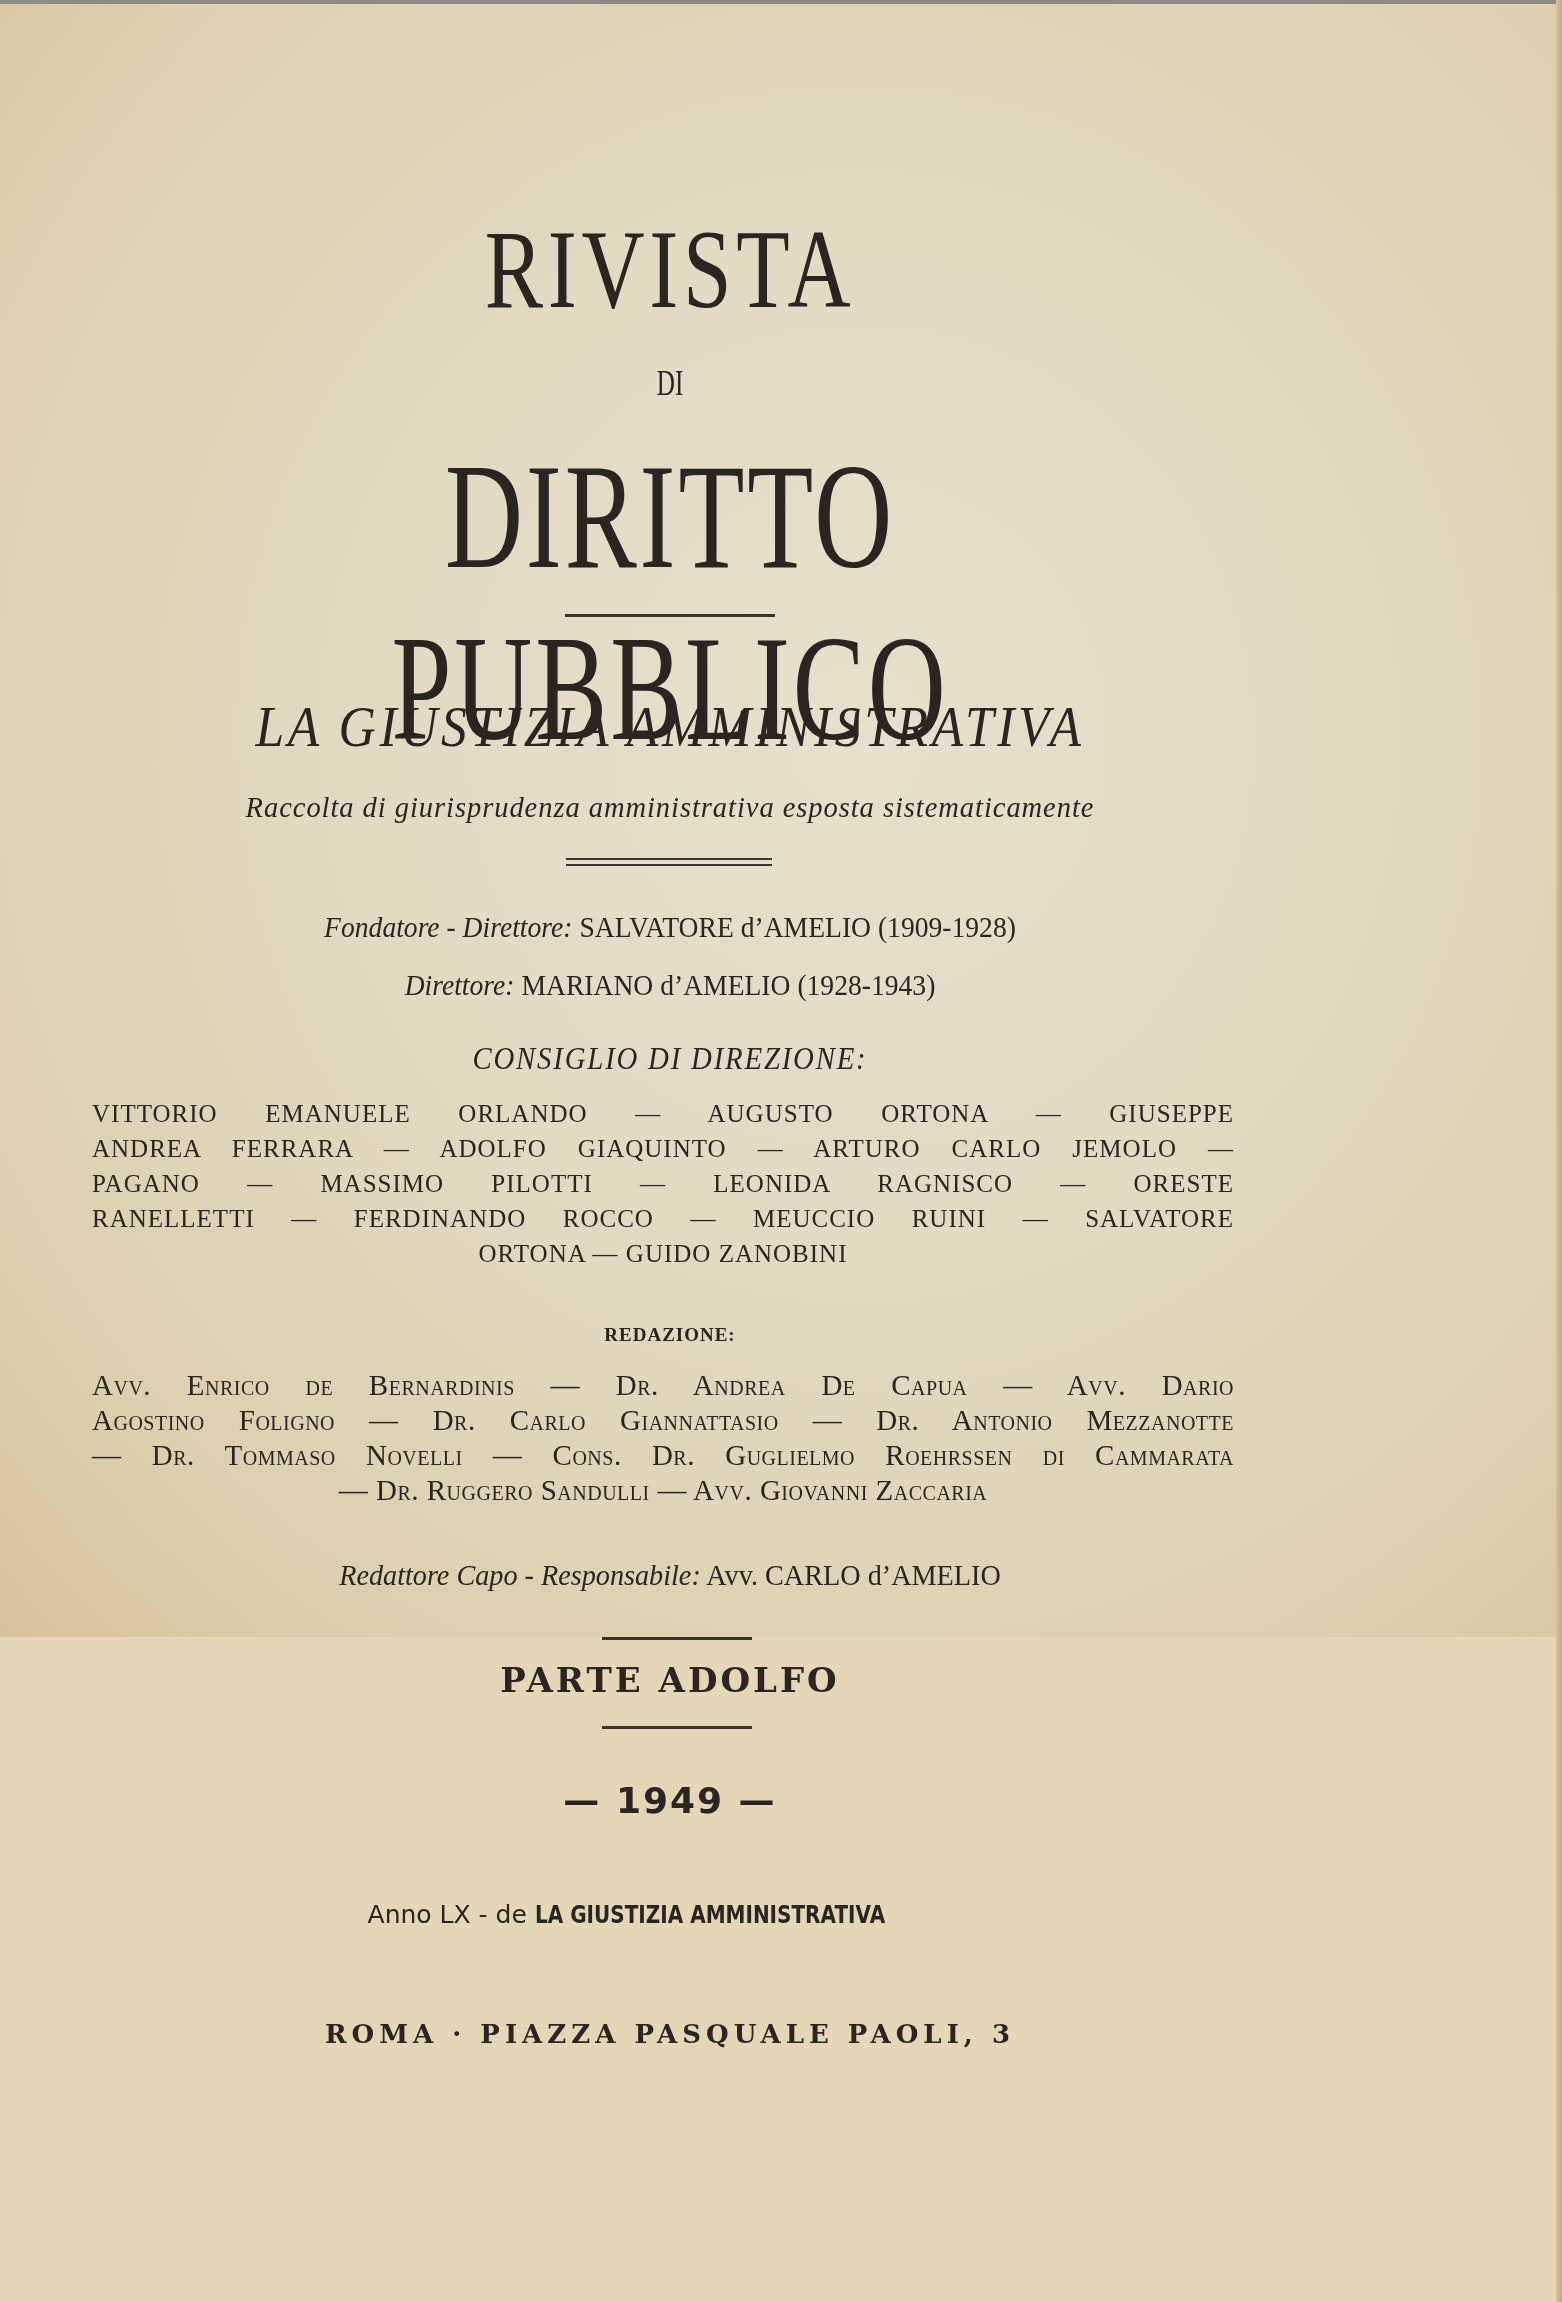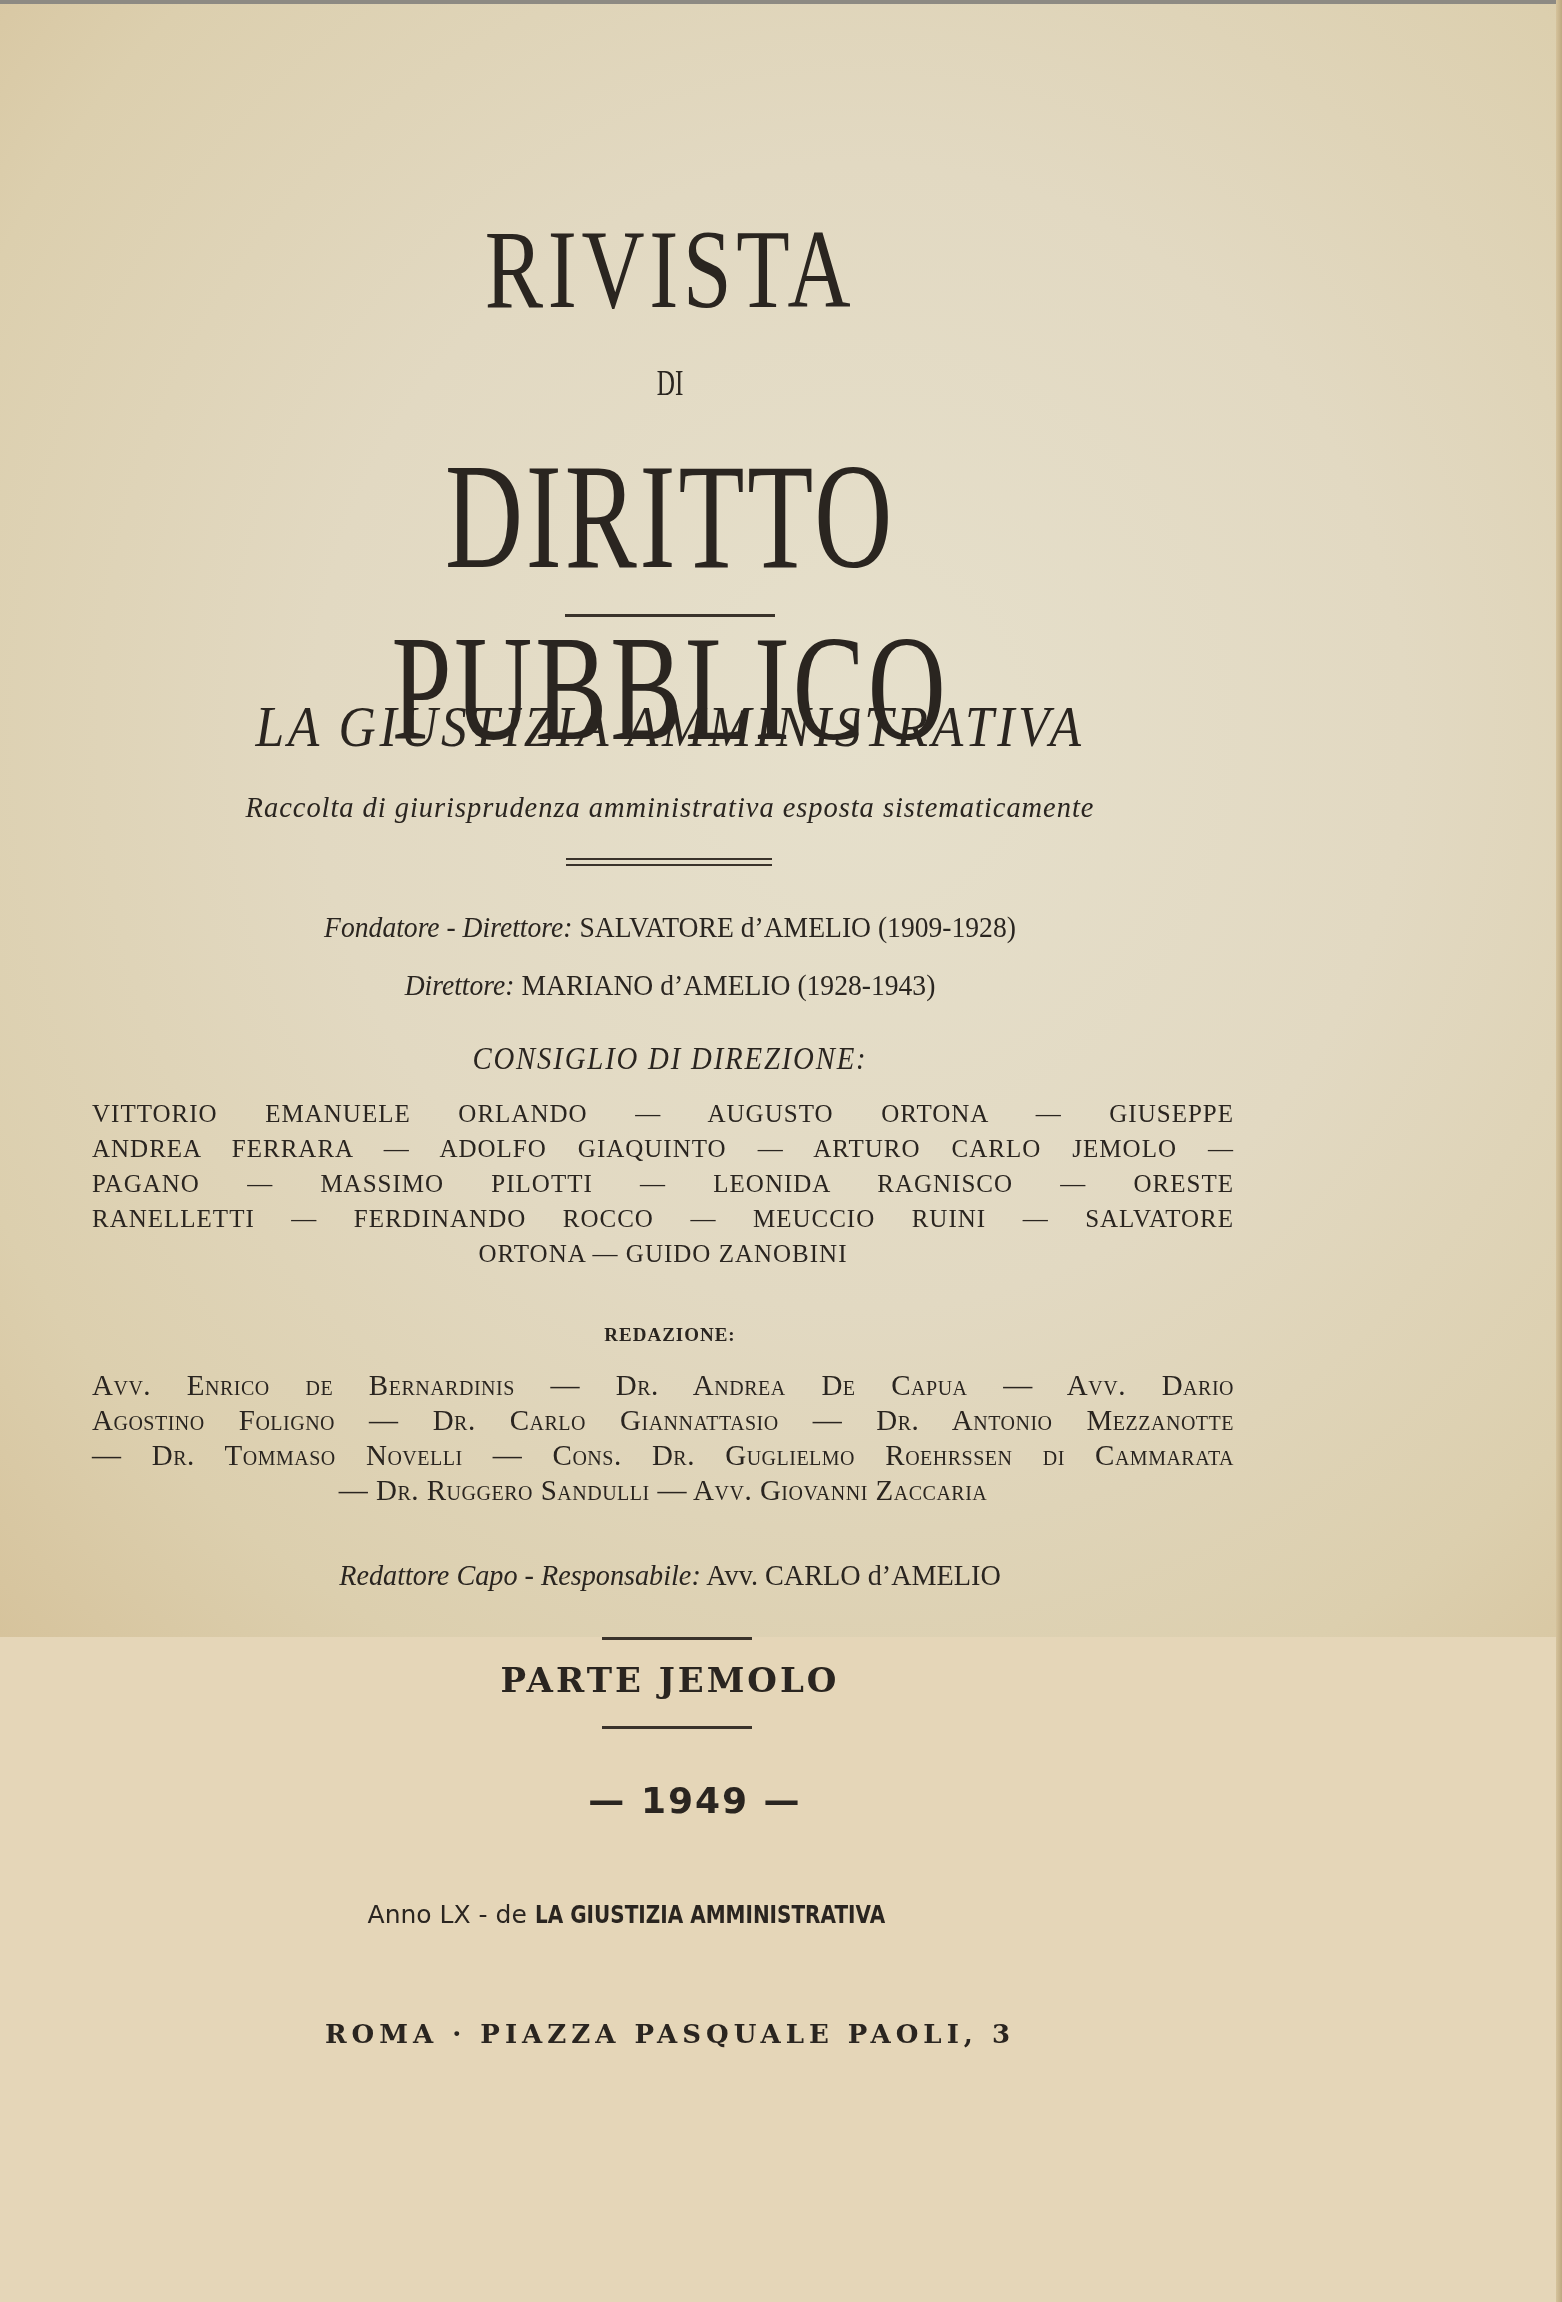--- a/index.html
+++ b/index.html
@@ -53,21 +53,21 @@
   .center-line { display: block; text-align: center; }
 
   .t-redazione { top: 1324px; font-family: "Liberation Serif", serif; font-size: 19px; font-weight: bold; letter-spacing: 1px; }
   .redazione-block { top: 1368px; font-variant: small-caps; font-size: 29px; line-height: 35px; letter-spacing: 0.5px; }
 
   .t-redattore { top: 1558px; font-family: "Liberation Serif", serif; font-size: 30px; transform: scaleX(0.94); transform-origin: 670px 0; }
   .rule3 { position: absolute; left: 602px; top: 1637px; width: 150px; height: 3px; background: #3a332b; }
   .t-parte { top: 1660px; font-family: "DejaVu Serif", serif; font-weight: bold; font-size: 34px; letter-spacing: 3px; }
   .rule4 { position: absolute; left: 602px; top: 1726px; width: 150px; height: 3px; background: #3a332b; }
 
-  .t-year { top: 1780px; font-family: "DejaVu Sans", sans-serif; font-size: 36px; font-weight: bold; letter-spacing: 2px; margin-left: 25px; }
+  .t-year { top: 1780px; font-family: "DejaVu Sans", sans-serif; font-size: 36px; font-weight: bold; letter-spacing: 2px; }
   .t-serie, .t-anno { font-family: "DejaVu Sans", sans-serif; font-size: 25px; }
   .t-serie { top: 1857px; }
   .t-anno { top: 1900px; }
   .t-serie b, .t-anno b { font-family: "DejaVu Sans", sans-serif; font-weight: bold; display: inline-block; transform: scaleX(0.8); transform-origin: 0 0; }
   .t-roma { top: 1980px; font-family: "DejaVu Serif", serif; font-weight: bold; font-size: 26px; letter-spacing: 5px; margin-top: 39px; }
 </style>
 </head>
 <body>
 
 <div class="page">
@@ -108,21 +108,21 @@
     <span class="justify-line">— Dr. Tommaso Novelli — Cons. Dr. Guglielmo Roehrssen di Cammarata</span>
     <span class="center-line">— Dr. Ruggero Sandulli — Avv. Giovanni Zaccaria</span>
   </div>
 
   <div class="center t-redattore">
     <i>Redattore Capo - Responsabile:</i>
     <span>Avv. CARLO d’AMELIO</span>
   </div>
 
   <div class="rule3"></div>
-  <div class="center t-parte">PARTE JEMOLO</div>
+  <div class="center t-parte">PARTE ADOLFO</div>
   <div class="rule4"></div>
 
   <div class="center t-year">— 1949 —</div>
   <div class="center t-anno">
     <span>Anno LX - de</span>
     <b>LA GIUSTIZIA AMMINISTRATIVA</b>
   </div>
 
   <div class="center t-roma">ROMA · PIAZZA PASQUALE PAOLI, 3</div>
 </div>

